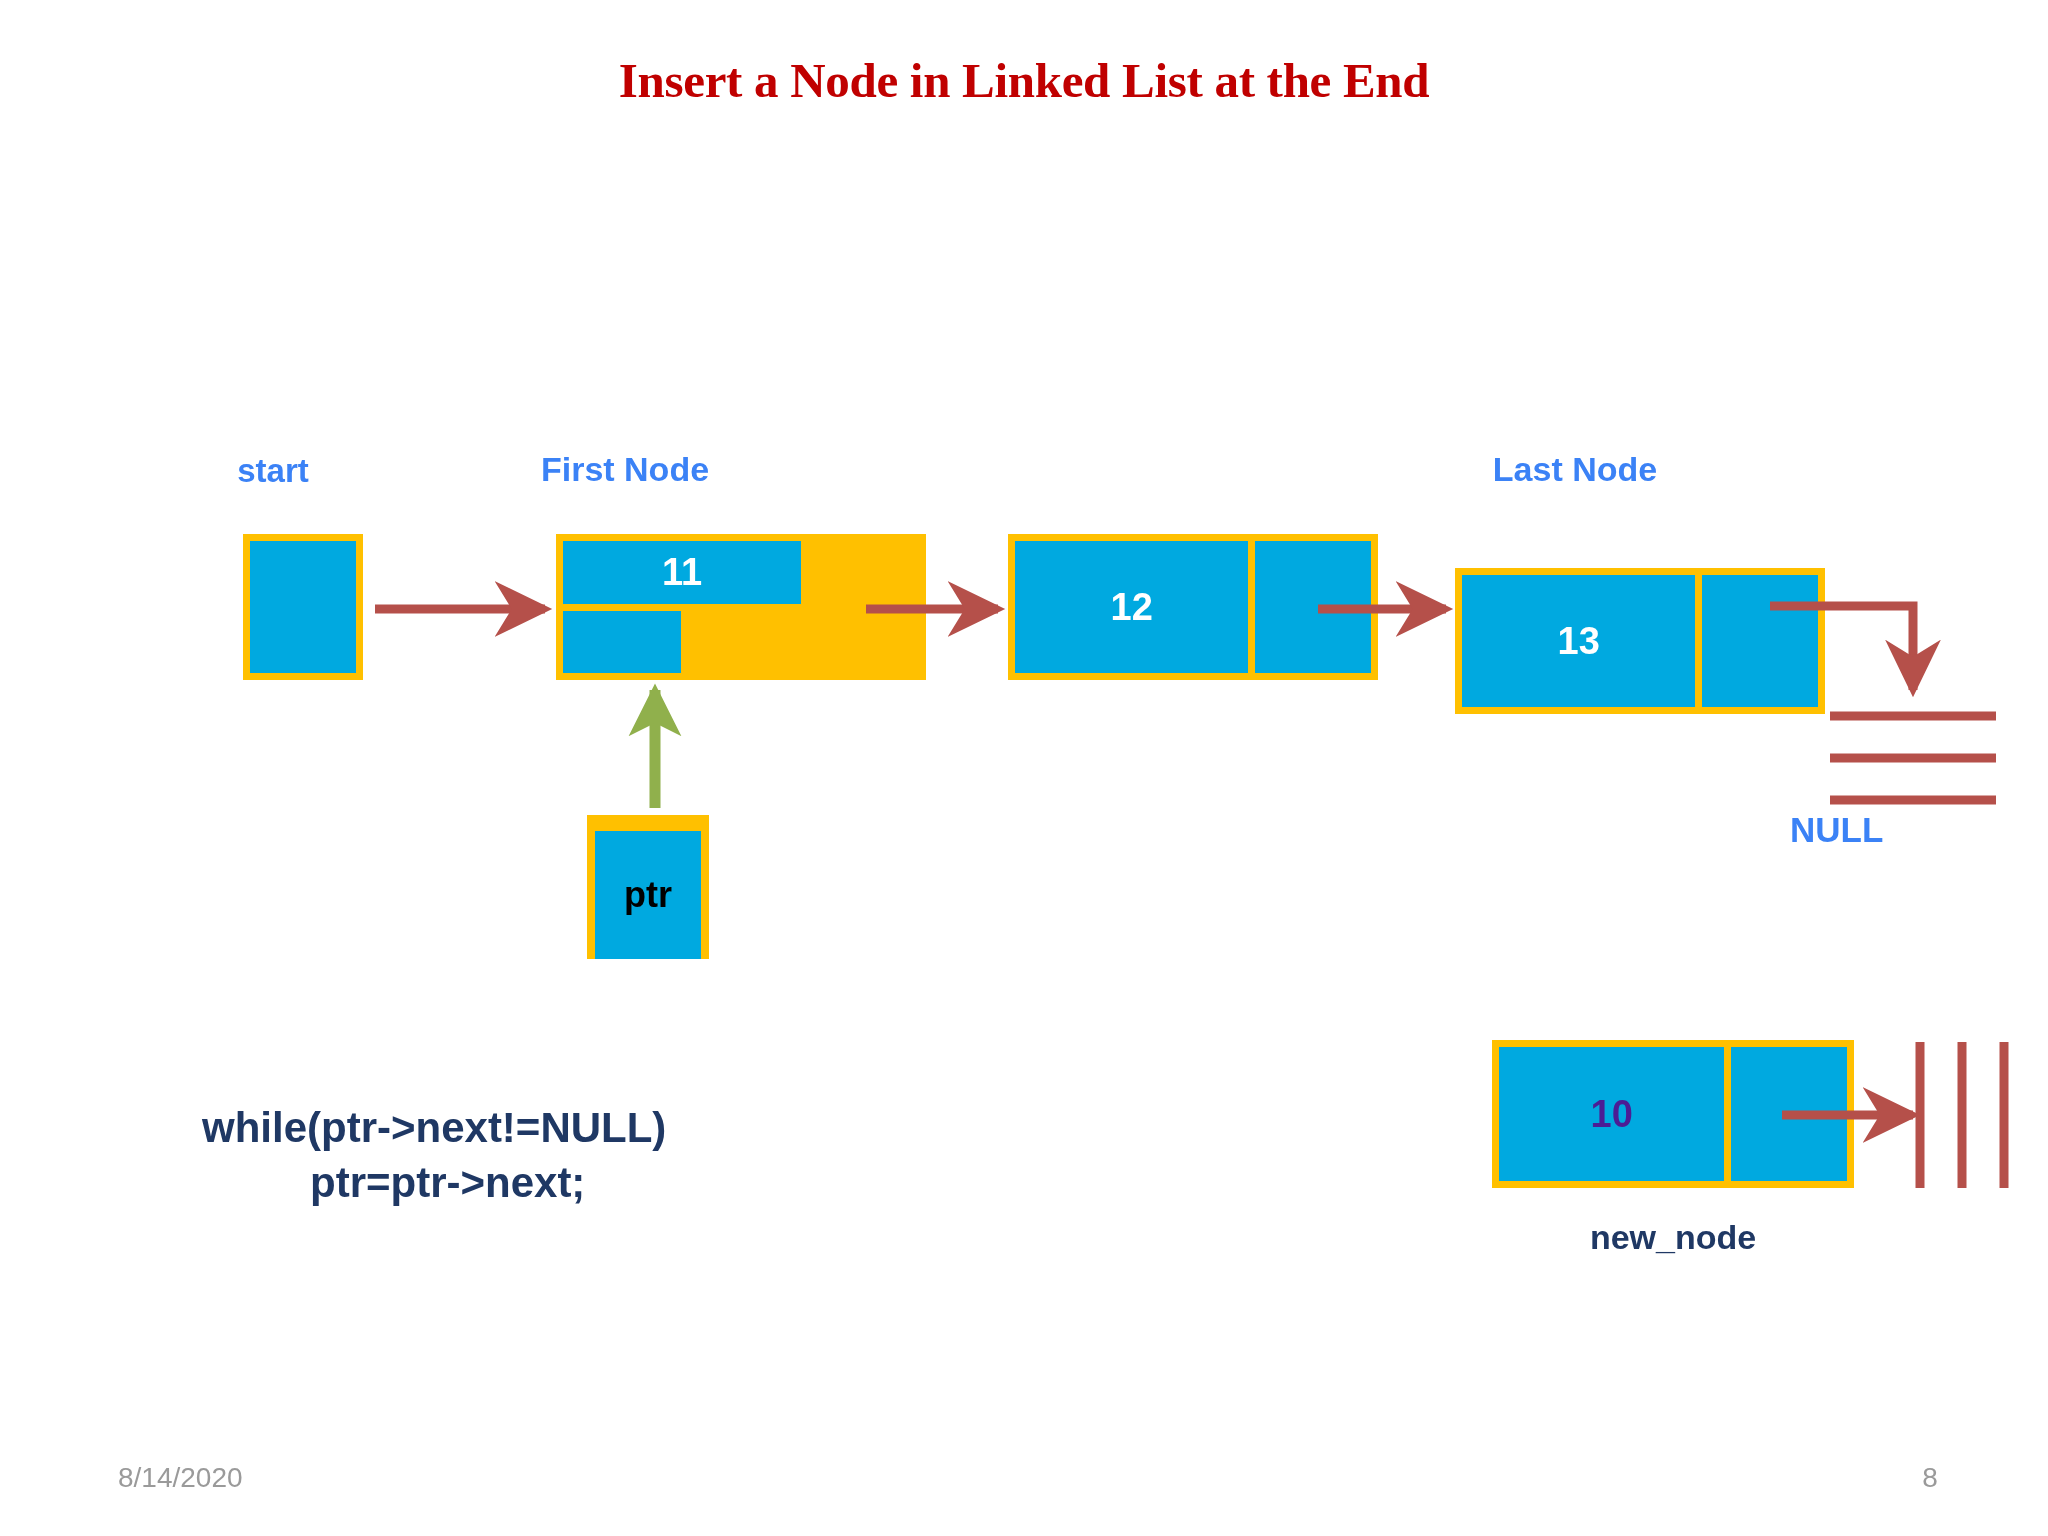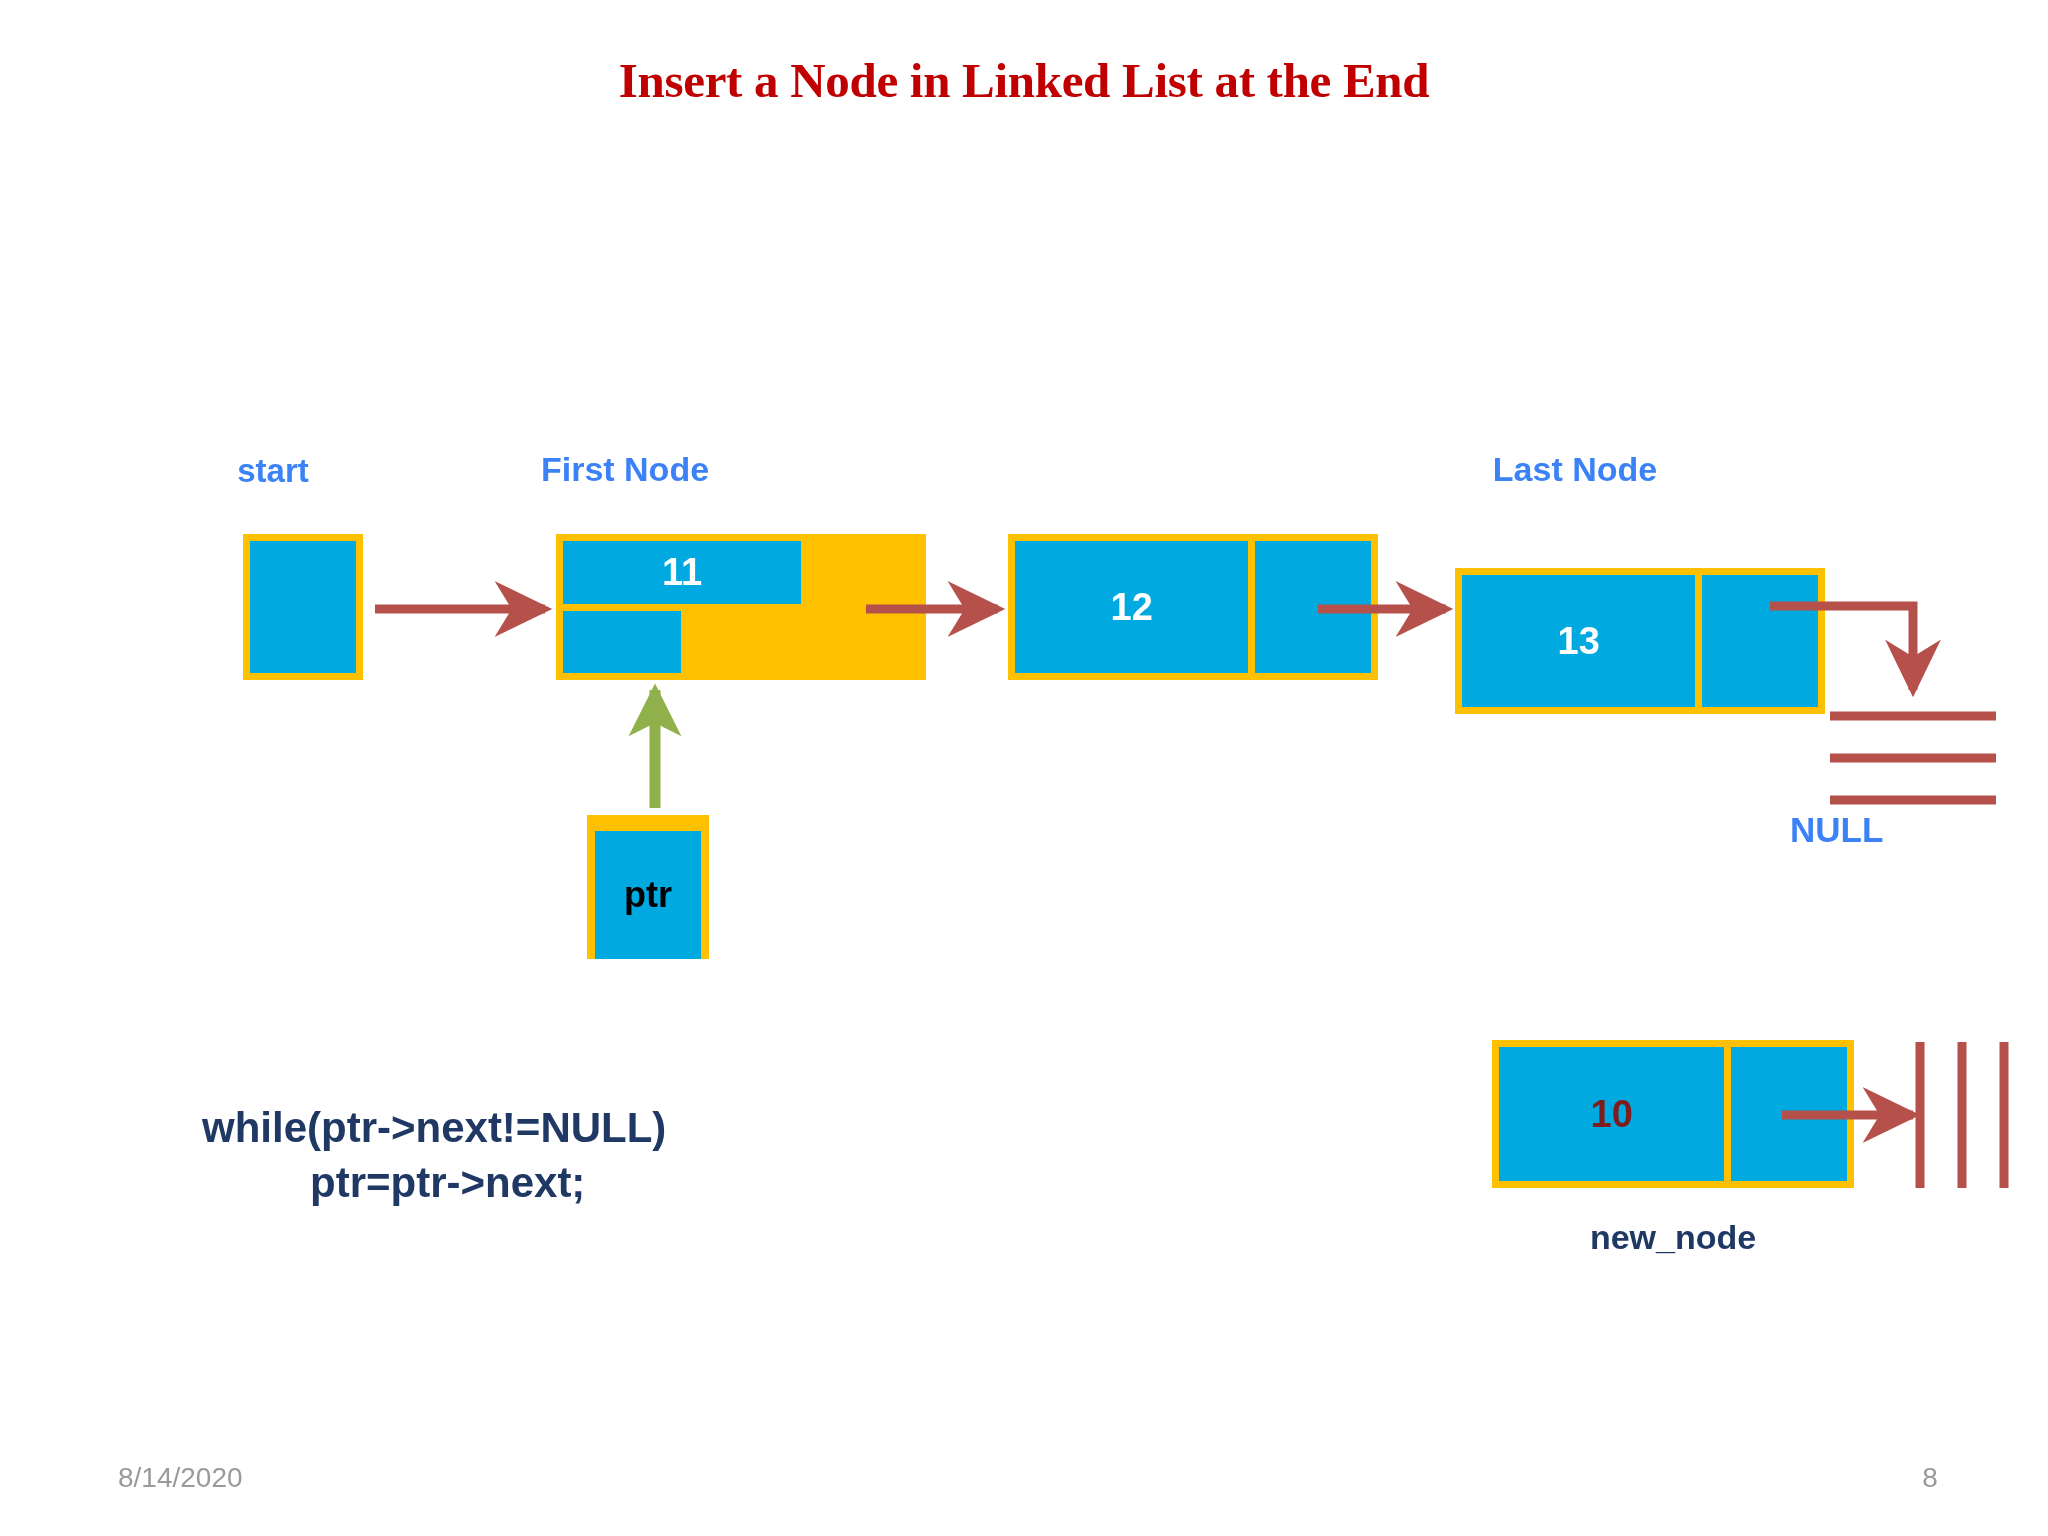--- a/index.html
+++ b/index.html
@@ -94,21 +94,21 @@
     justify-content: center;
     margin-top: 8px;
   }
 
   
   #node-10 {
     left: 1492px; top: 1040px;
     width: 362px; height: 148px;
     padding: 7px; gap: 7px;
   }
-  #node-10 .data-cell { width: 230px; height: 100%; font-size: 38px; color: #7f1d1d; }
+  #node-10 .data-cell { width: 230px; height: 100%; font-size: 38px; color: #4c1d95; }
   #node-10 .next-cell { width: 118px; height: 100%; }
 
   .lbl-new-node {
     position: absolute;
     left: 1492px; top: 1218px;
     width: 362px; text-align: center;
     font-size: 34px; font-weight: bold;
     color: #1F3864;
   }
 

